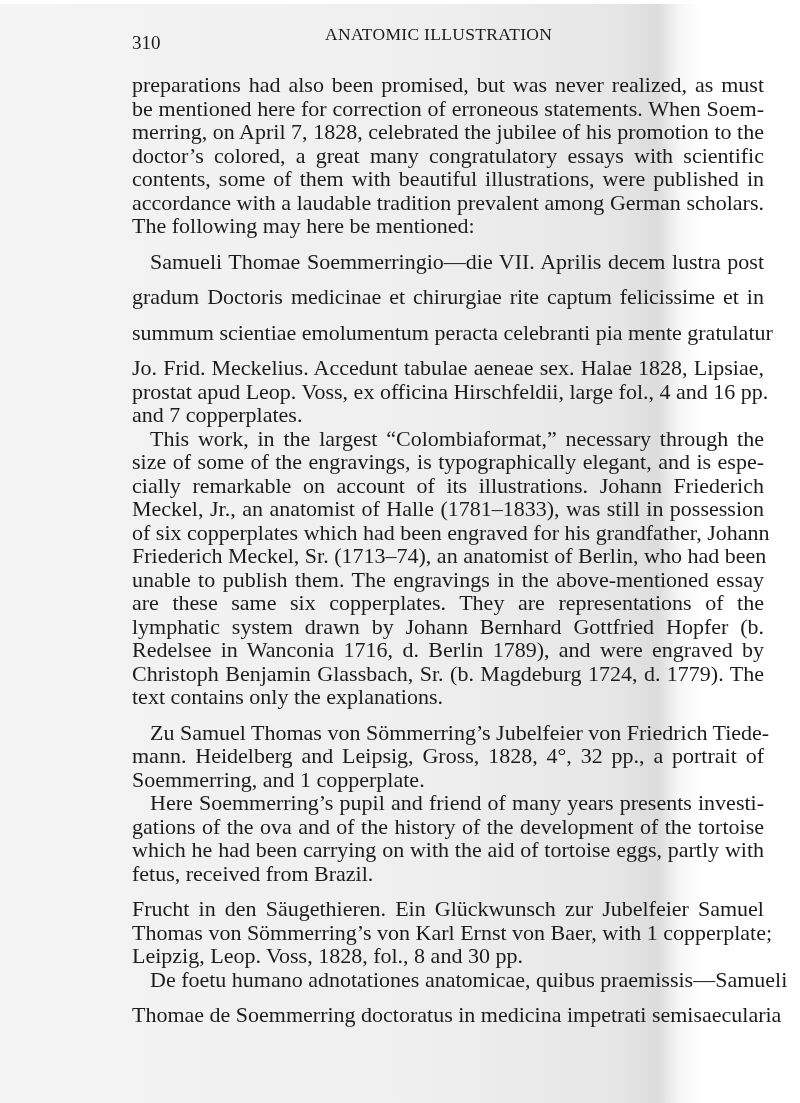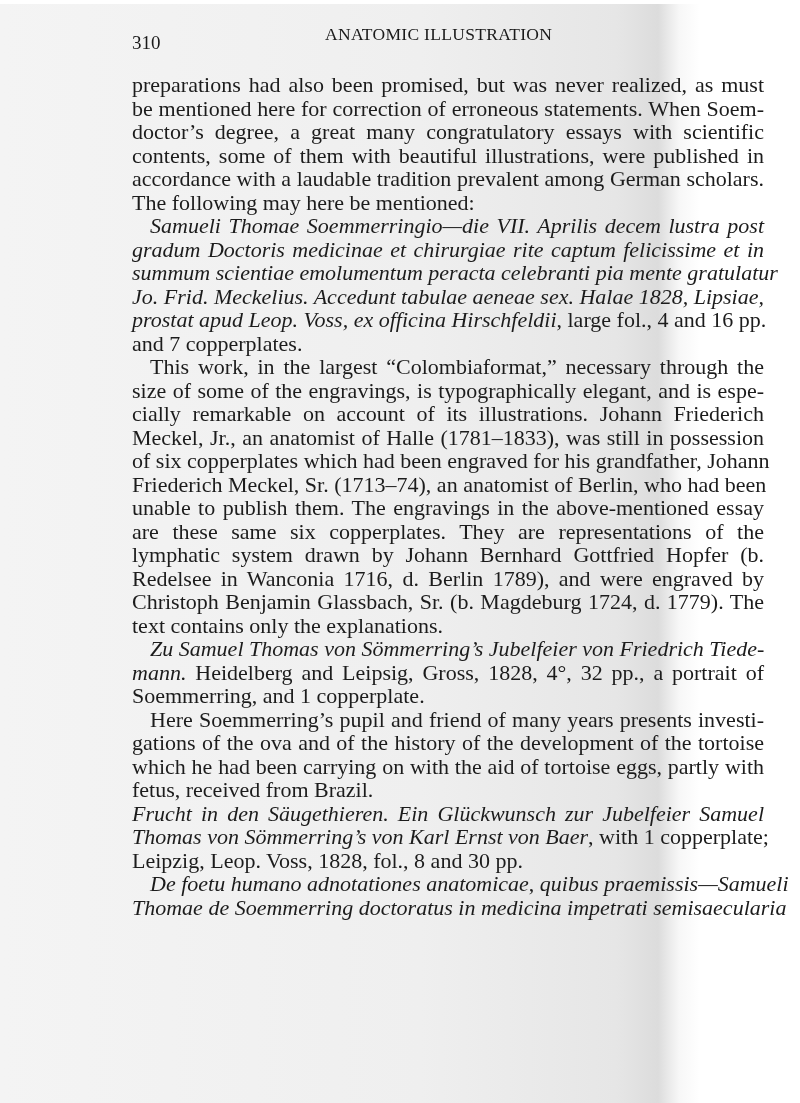--- a/index.html
+++ b/index.html
@@ -61,39 +61,40 @@
       text-align-last: justify;
       height: 23.5px;
     }
     .line.last {
       text-align-last: left;
     }
     .indent {
       padding-left: 18px;
     }
     .it {
-      font-style: italic;
+      margin-top: 12px;
     }
   </style>
 </head>
 <body>
 
 <div class="page">
 
   <div class="running-head">
     <span class="page-number">310</span>
     <span class="page-title">ANATOMIC ILLUSTRATION</span>
   </div>
 
   <div class="text-block">
 
     <div>
       <span class="line">preparations had also been promised, but was never realized, as must</span>
       <span class="line">be mentioned here for correction of erroneous statements. When Soem-</span>
-      <span class="line">doctor’s degree, a great many congratulatory essays with scientific</span>
+      <span class="line">merring, on April 7, 1828, celebrated the jubilee of his promotion to the</span>
+      <span class="line">doctor’s colored, a great many congratulatory essays with scientific</span>
       <span class="line">contents, some of them with beautiful illustrations, were published in</span>
       <span class="line">accordance with a laudable tradition prevalent among German scholars.</span>
       <span class="line last">The following may here be mentioned:</span>
     </div>
 
     <div>
       <span class="line indent it">Samueli Thomae Soemmerringio—die VII. Aprilis decem lustra post</span>
       <span class="line it">gradum Doctoris medicinae et chirurgiae rite captum felicissime et in</span>
       <span class="line it">summum scientiae emolumentum peracta celebranti pia mente gratulatur</span>
       <span class="line it">Jo. Frid. Meckelius. Accedunt tabulae aeneae sex. Halae 1828, Lipsiae,</span>

